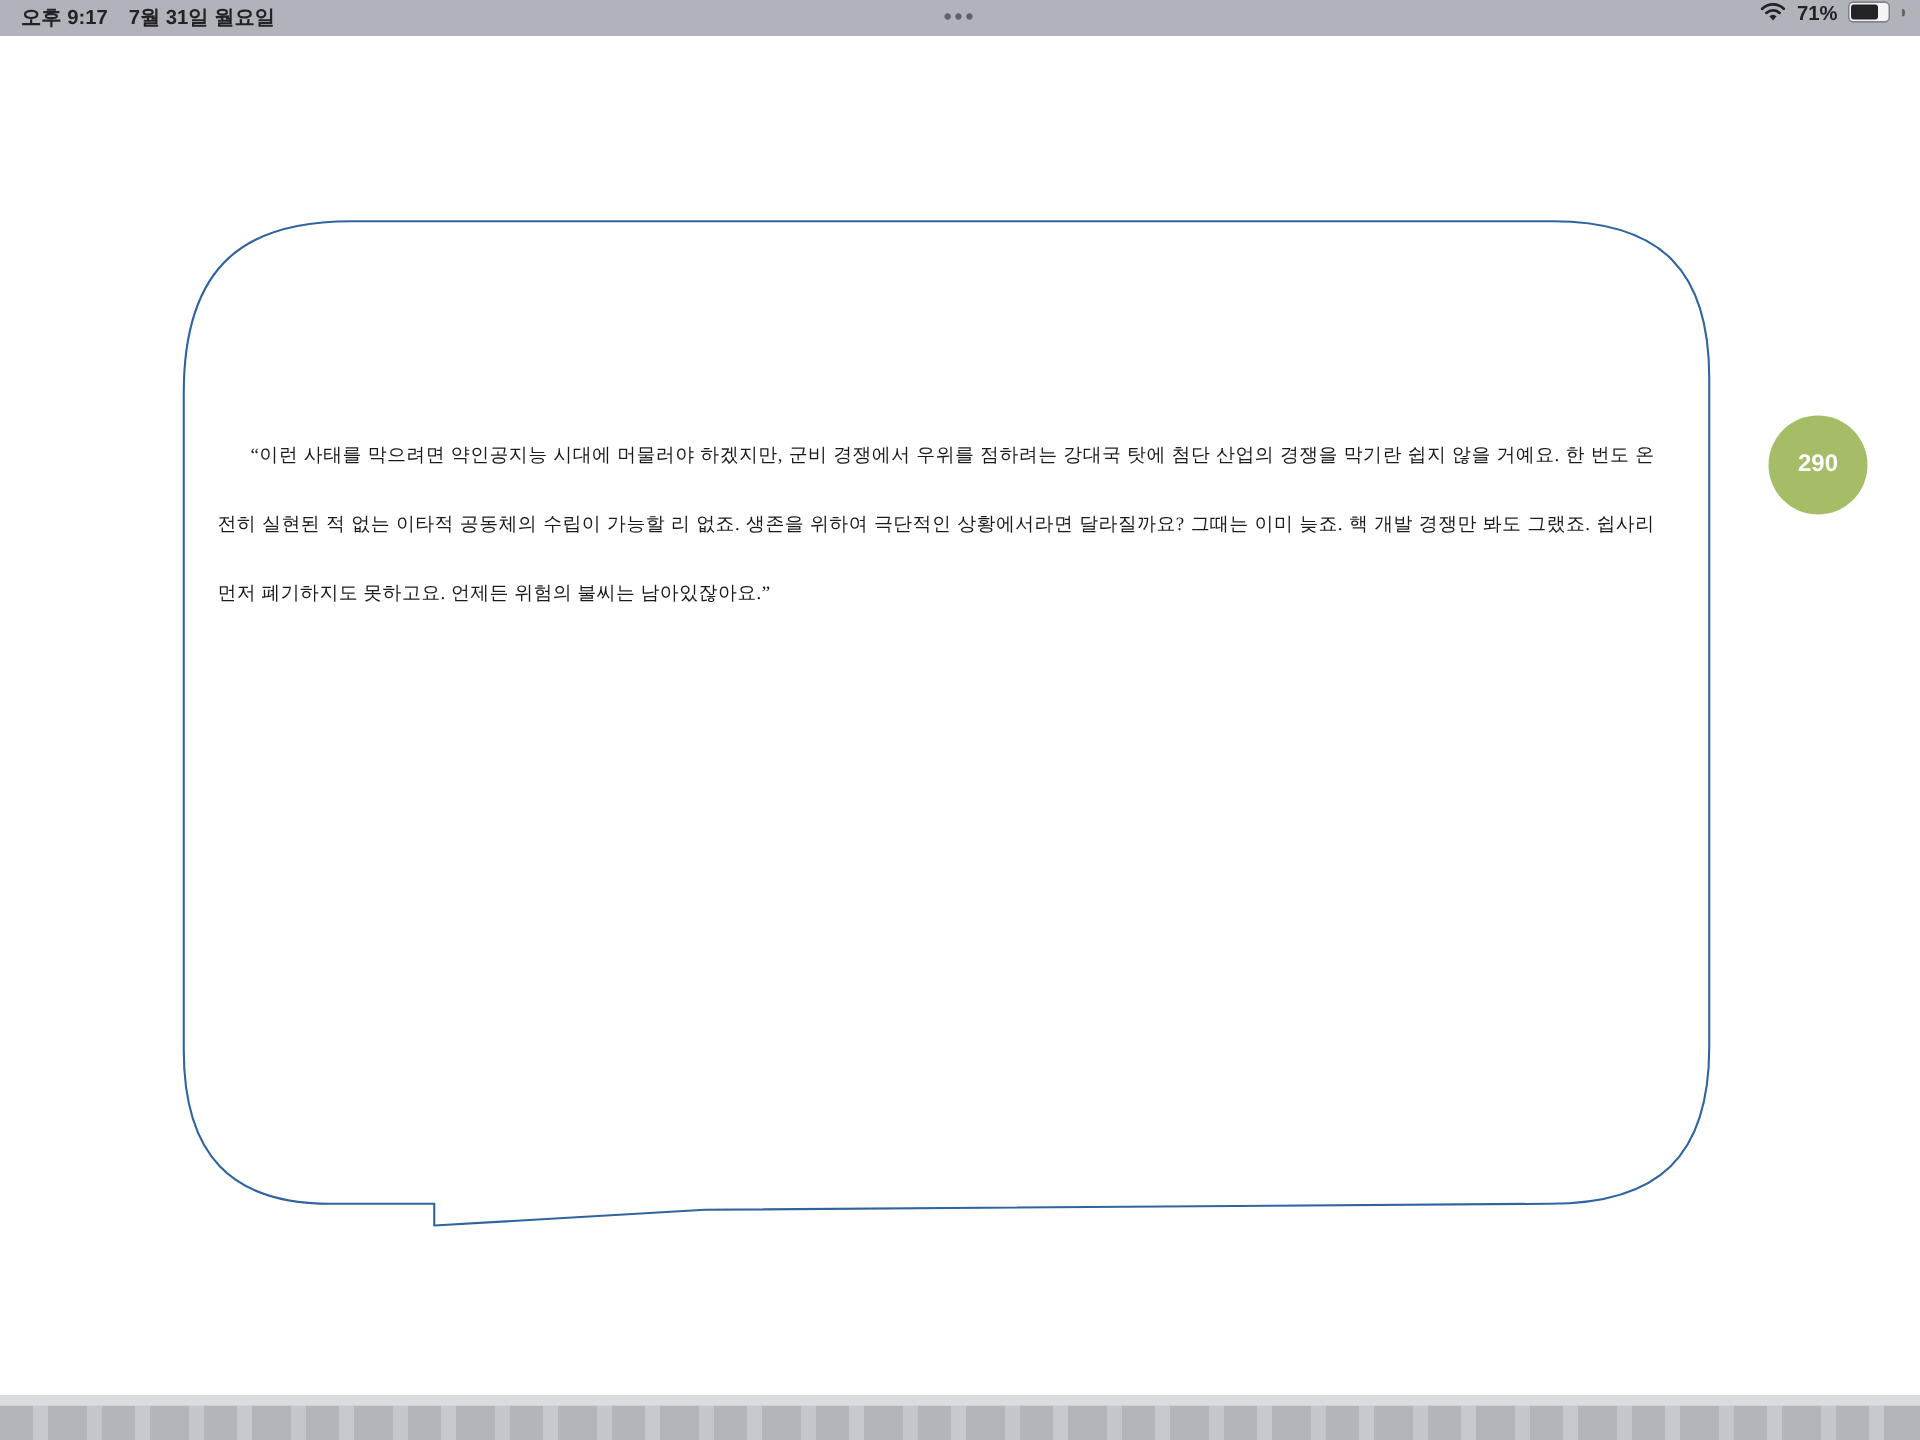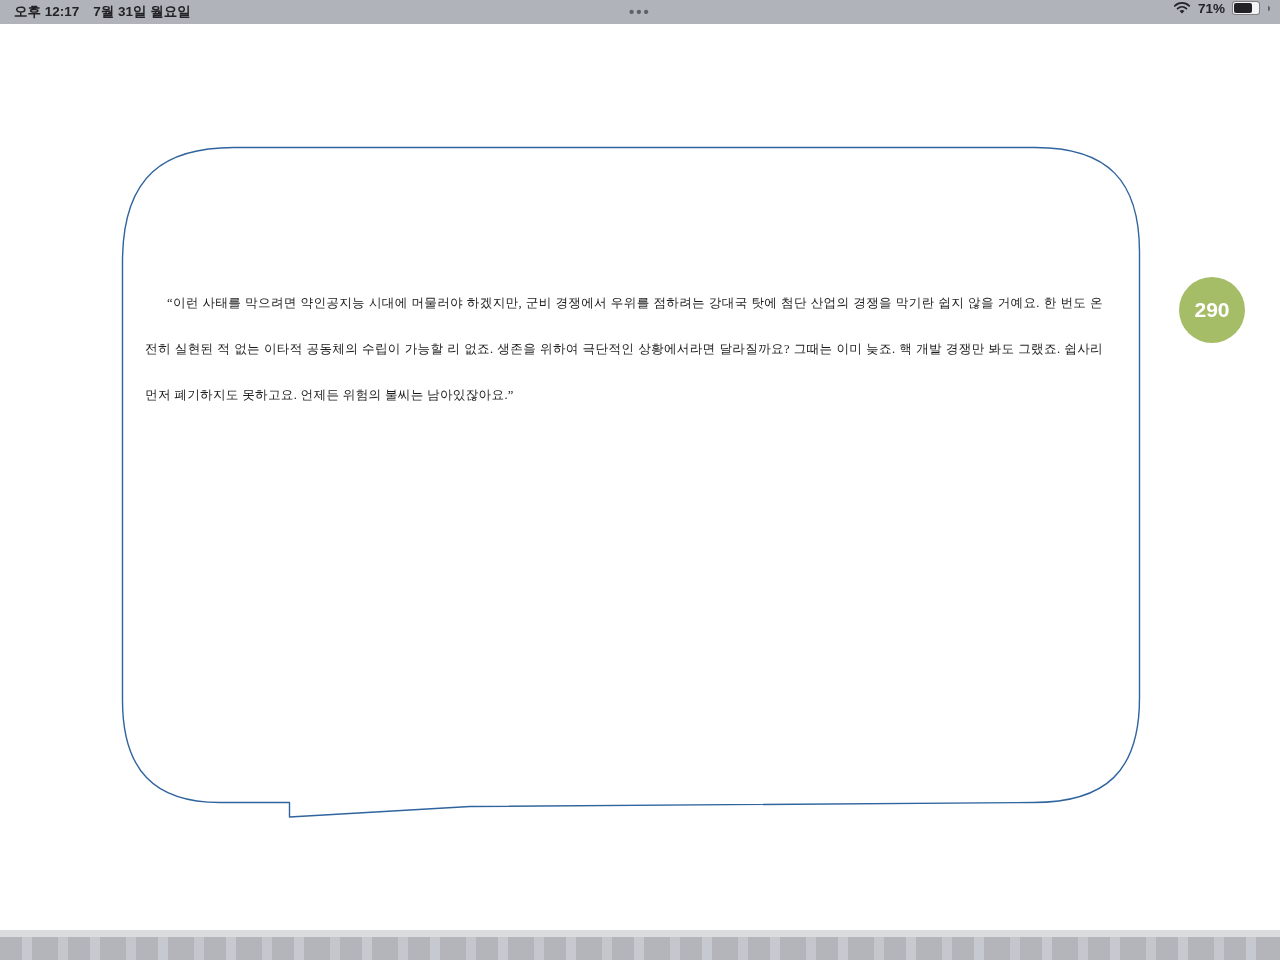--- a/index.html
+++ b/index.html
@@ -24,21 +24,21 @@
   .battery-fill{position:absolute;left:1px;top:1px;bottom:1px;background:#232327;border-radius:2px;}
   .battery-nub{width:2px;height:5px;background:rgba(35,35,40,.55);border-radius:0 2px 2px 0;margin-left:1px;}
 
   
   .page{position:absolute;left:0;top:24px;width:1280px;height:906px;background:#ffffff;border-radius:22px;}
   .bubble-svg{position:absolute;left:0;top:0;}
 
   .page-badge{
     position:absolute;left:1179px;top:253px;width:66px;height:66px;border-radius:50%;
     display:flex;align-items:center;justify-content:center;
-    color:#ffffff;font-size:21px;font-weight:600;font-family:"Liberation Sans",sans-serif;
+    color:#ffffff;font-size:16px;font-weight:600;font-family:"Liberation Sans",sans-serif;
   }
 
   .book-text{
     position:absolute;left:145px;width:958px;
     font-family:"Liberation Serif","DejaVu Serif",serif;
     font-size:12.6px;line-height:46px;color:#1b1b1b;
     text-align:justify;letter-spacing:.3px;
   }
   .para-1{top:256px;text-indent:22px;}
   .para-2{top:486px;text-indent:22px;}
@@ -53,21 +53,21 @@
       rgba(235,238,246,0) 32px 58px, rgba(235,238,246,.30) 58px 68px);
   }
 </style>
 </head>
 <body>
 
 <div class="screen">
 
   <div class="status-bar">
     <div class="sb-left">
-      <span>오후 12:17</span>
+      <span>오후 9:17</span>
       <span>7월 31일 월요일</span>
     </div>
     <div class="sb-center">
       <span class="sb-handle">•••</span>
     </div>
     <div class="sb-right">
       <svg class="wifi-svg" width="18" height="13" viewBox="0 0 18 13">
         <path d="M9 11.6 L11.4 8.9 A3.7 3.7 0 0 0 6.6 8.9 Z" fill="#232327"></path>
         <path d="M4.6 6.6 A6.6 6.6 0 0 1 13.4 6.6" fill="none" stroke="#232327" stroke-width="1.8" stroke-linecap="round"></path>
         <path d="M1.8 3.8 A10.4 10.4 0 0 1 16.2 3.8" fill="none" stroke="#232327" stroke-width="1.8" stroke-linecap="round"></path>

